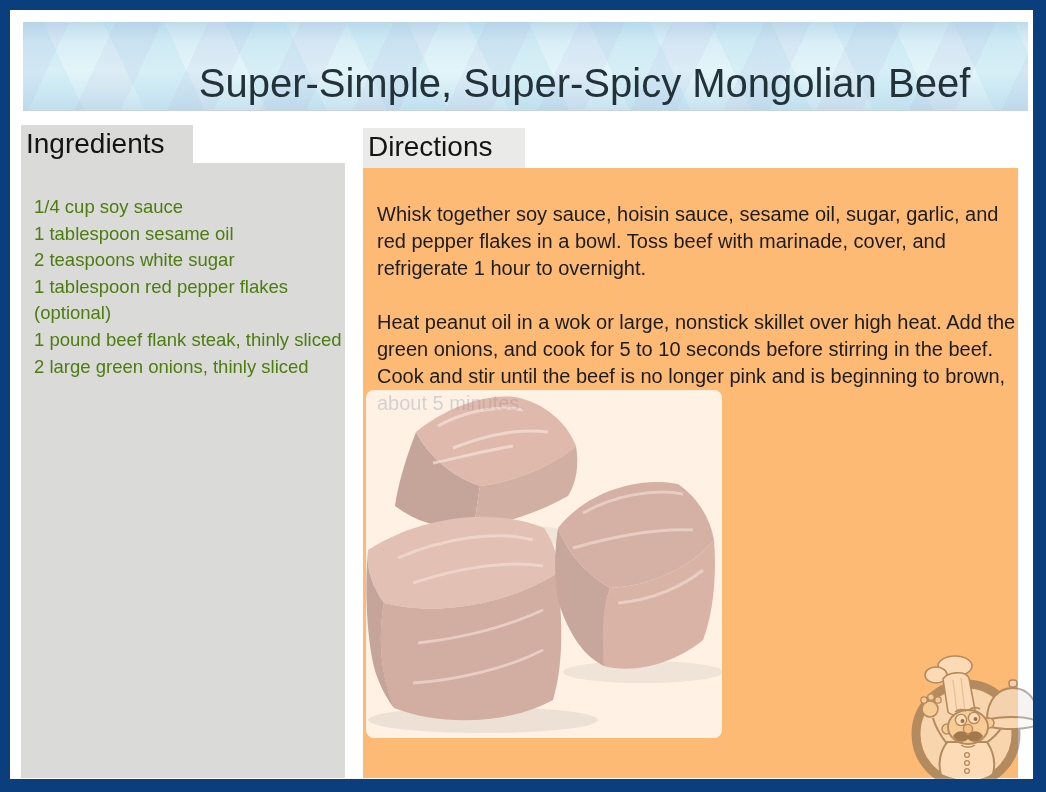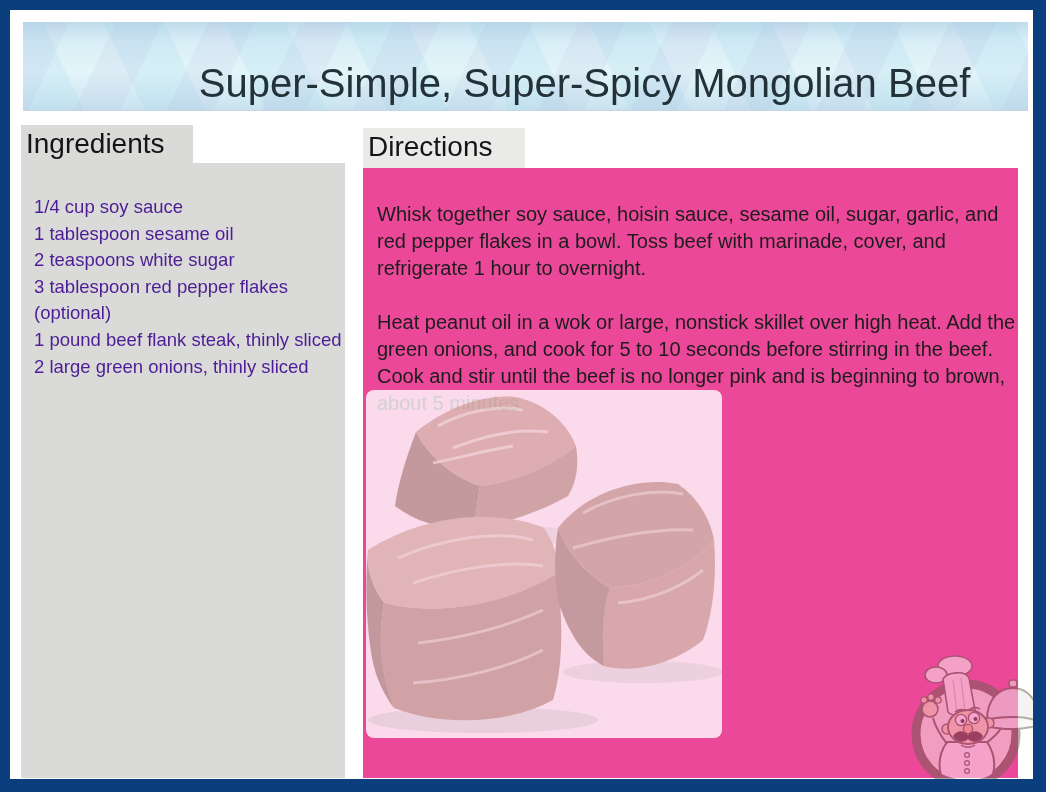--- a/index.html
+++ b/index.html
@@ -45,30 +45,30 @@
     background:#dadad9;
   }
   .section-heading{
     margin:0; padding:3px 0 0 5px;
     font-size:28px; font-weight:400; color:#141414;
     white-space:nowrap;
   }
   .ing-list{
     padding:31px 0 0 13px;
     width:312px;
-    font-size:18.5px; line-height:26.6px; color:#4c1d95;
+    font-size:18.5px; line-height:26.6px; color:#4d7c0f;
   }
   
   .dir-headbox{
     position:absolute; left:353px; top:118px; width:162px; height:40px;
     background:#eaeae9;
   }
   .dir-body{
     position:absolute; left:353px; top:158px; width:655px; bottom:1px;
-    background:#ec4899;
+    background:#fdba74;
   }
   .dir-text{
     padding:33px 0 0 14px;
     width:641px;
     font-size:20px; line-height:27px; color:#1c1c1c;
   }
   .dir-text p{margin:0 0 27px 0;}
   
   .beef-img{
     position:absolute; left:348px; top:378px; width:370px; height:356px;
@@ -87,21 +87,21 @@
   </div>
 
   <div class="ing-headbox">
     <h2 class="section-heading">Ingredients</h2>
   </div>
   <div class="ing-body">
     <div class="ing-list">
       <div>1/4 cup soy sauce</div>
       <div>1 tablespoon sesame oil</div>
       <div>2 teaspoons white sugar</div>
-      <div>3 tablespoon red pepper flakes (optional)</div>
+      <div>1 tablespoon red pepper flakes (optional)</div>
       <div>1 pound beef flank steak, thinly sliced</div>
       <div>2 large green onions, thinly sliced</div>
     </div>
   </div>
 
   <div class="dir-headbox">
     <h2 class="section-heading">Directions</h2>
   </div>
   <div class="dir-body">
     <div class="dir-text">

